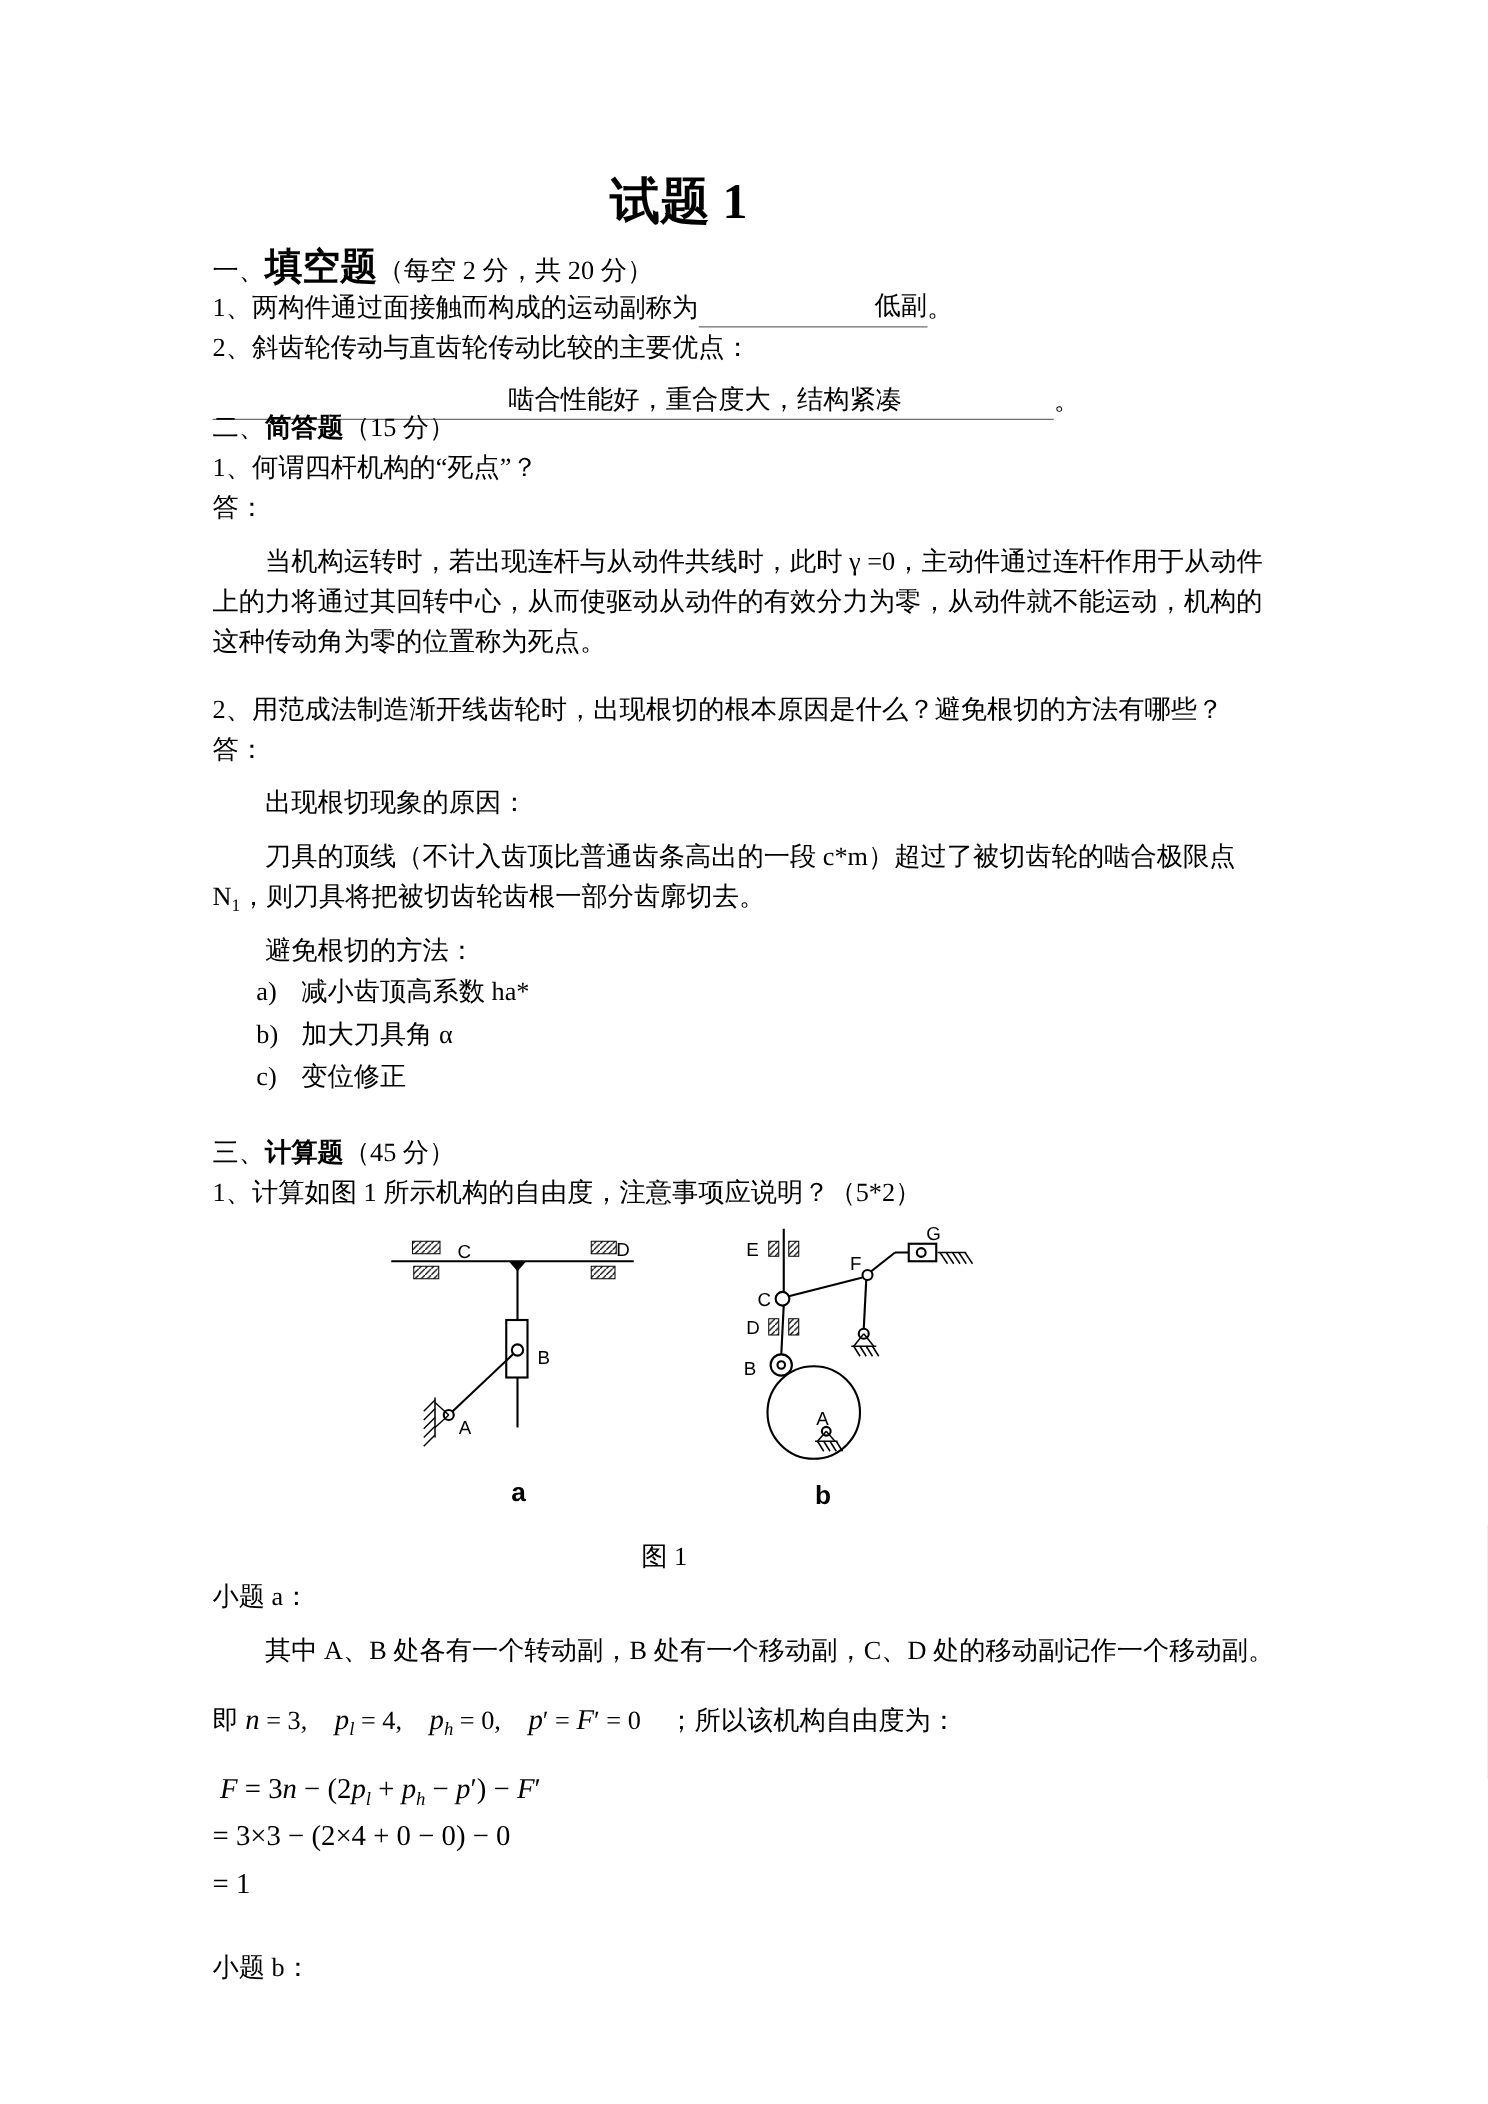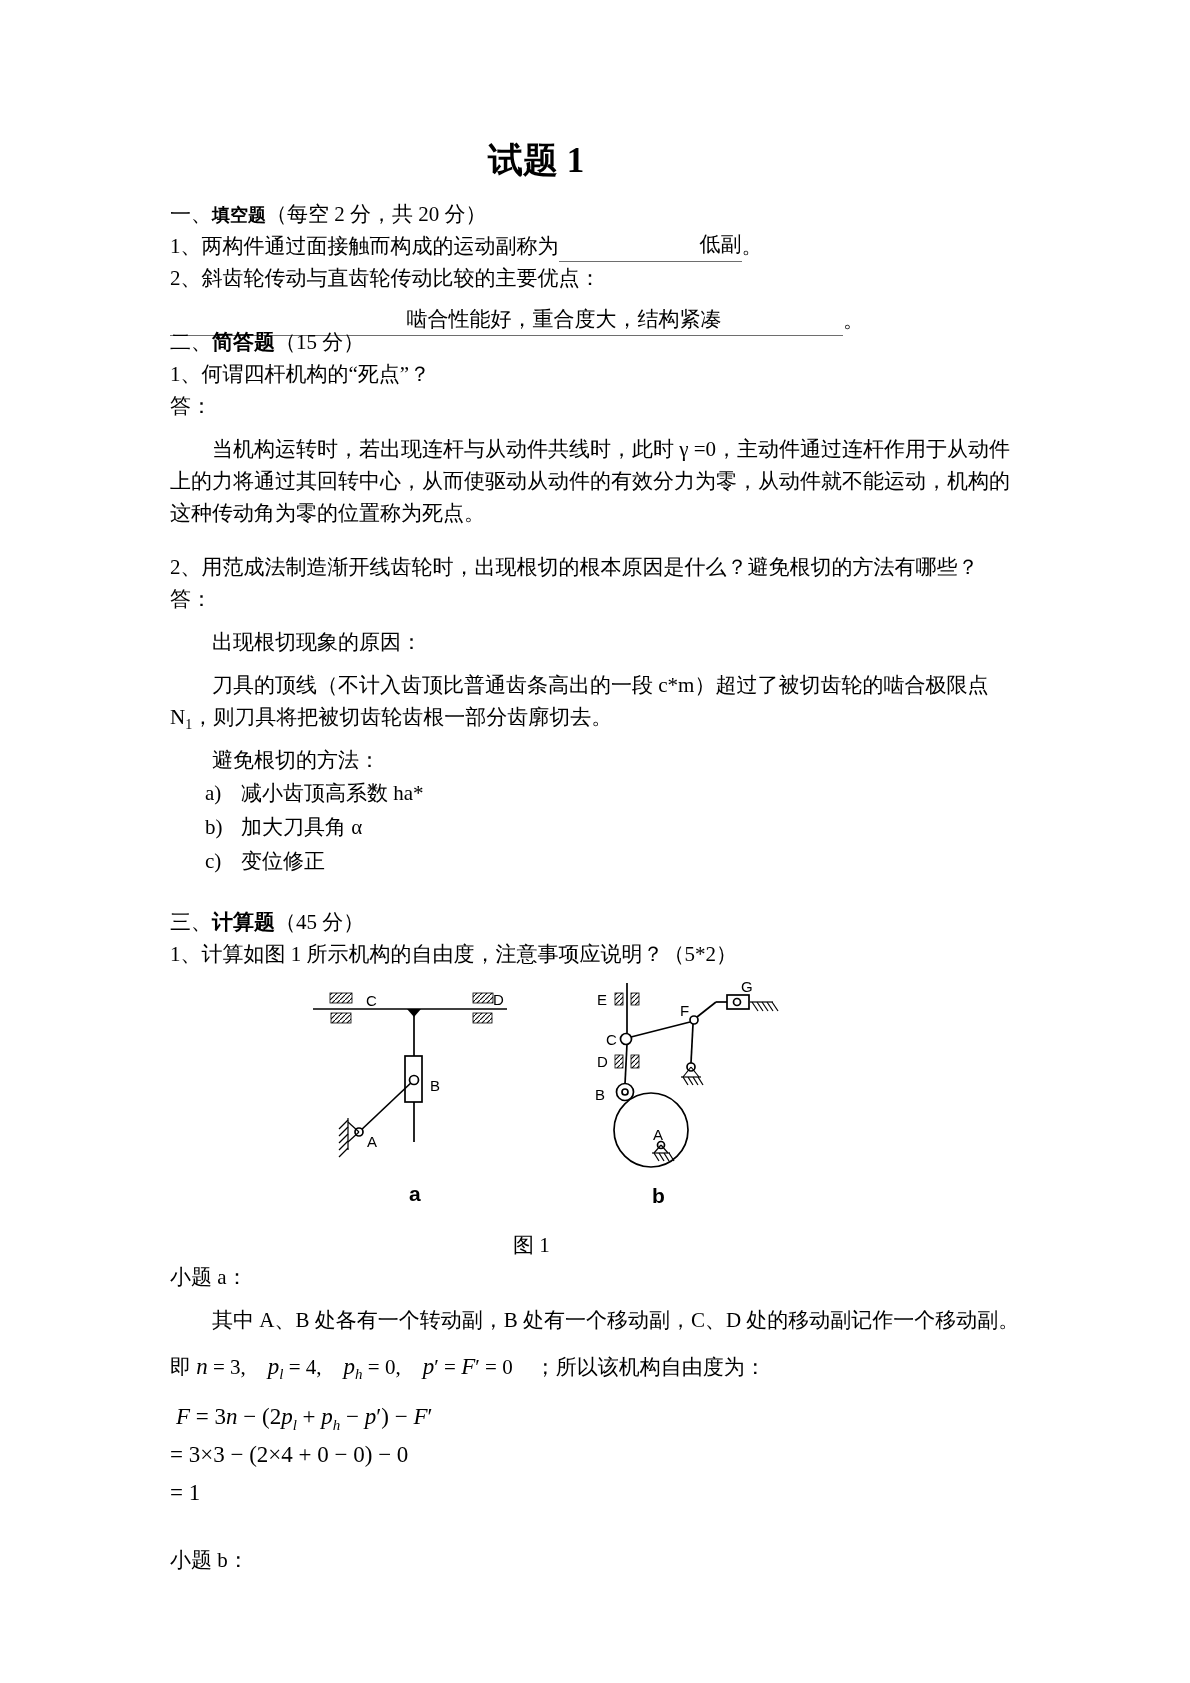--- a/index.html
+++ b/index.html
@@ -12,44 +12,44 @@
     font-family:"Liberation Serif","DejaVu Serif",serif;
     font-size:21px;
     line-height:32px;
     overflow:hidden;
     box-sizing:border-box;
     padding:140px 170px 0 170px;
   }
   .line{white-space:nowrap;height:32px;}
   .title{
     height:42px;line-height:42px;
-    font-size:35px;font-weight:bold;
+    font-size:40px;font-weight:bold;
     padding-left:318px;white-space:nowrap;
   }
   .sec-head{margin-top:16px;}
-  .sec-head b{font-size:18px;}
+  .sec-head b{font-size:30px;}
   .indent{padding-left:42px;margin-top:11px;}
   .blank{
     display:inline-block;
     border-bottom:1px solid #6e6e6e;
     text-align:right;
     line-height:26px;
     vertical-align:bottom;
     height:30px;
   }
   .blank.q1{width:183px;}
   .blank.q2{width:673px;text-align:center;padding-left:115px;box-sizing:border-box;margin-top:12px;}
   .gap22{height:22px;}
   .gap28{height:28px;}
   .list-item{height:34px;line-height:34px;padding-left:35px;white-space:nowrap;}
   .marker{display:inline-block;width:36px;}
   .mv{font-family:"Liberation Serif",serif;font-style:italic;font-size:23px;}
   sub{font-size:14px;}
   sub .mv{font-size:15px;}
-  .eqline{margin-top:8px;height:36px;line-height:46px;white-space:nowrap;}
+  .eqline{margin-top:22px;height:36px;line-height:36px;white-space:nowrap;}
   .eqgap{display:inline-block;width:22px;}
   .formula{margin-top:18px;font-size:23px;}
   .formula .frow{height:38px;line-height:38px;white-space:nowrap;}
   .formula .frow.first{padding-left:6px;}
   .fig-caption{margin-top:9px;height:32px;font-weight:normal;font-size:21px;padding-left:343px;white-space:nowrap;}
   .subb{margin-top:32px;}
   
   .figwrap{margin-left:120px;width:510px;height:250px;}
   svg .st{stroke:#000;stroke-width:1.7;fill:none;}
   svg .thin{stroke:#000;stroke-width:1.2;fill:none;}

